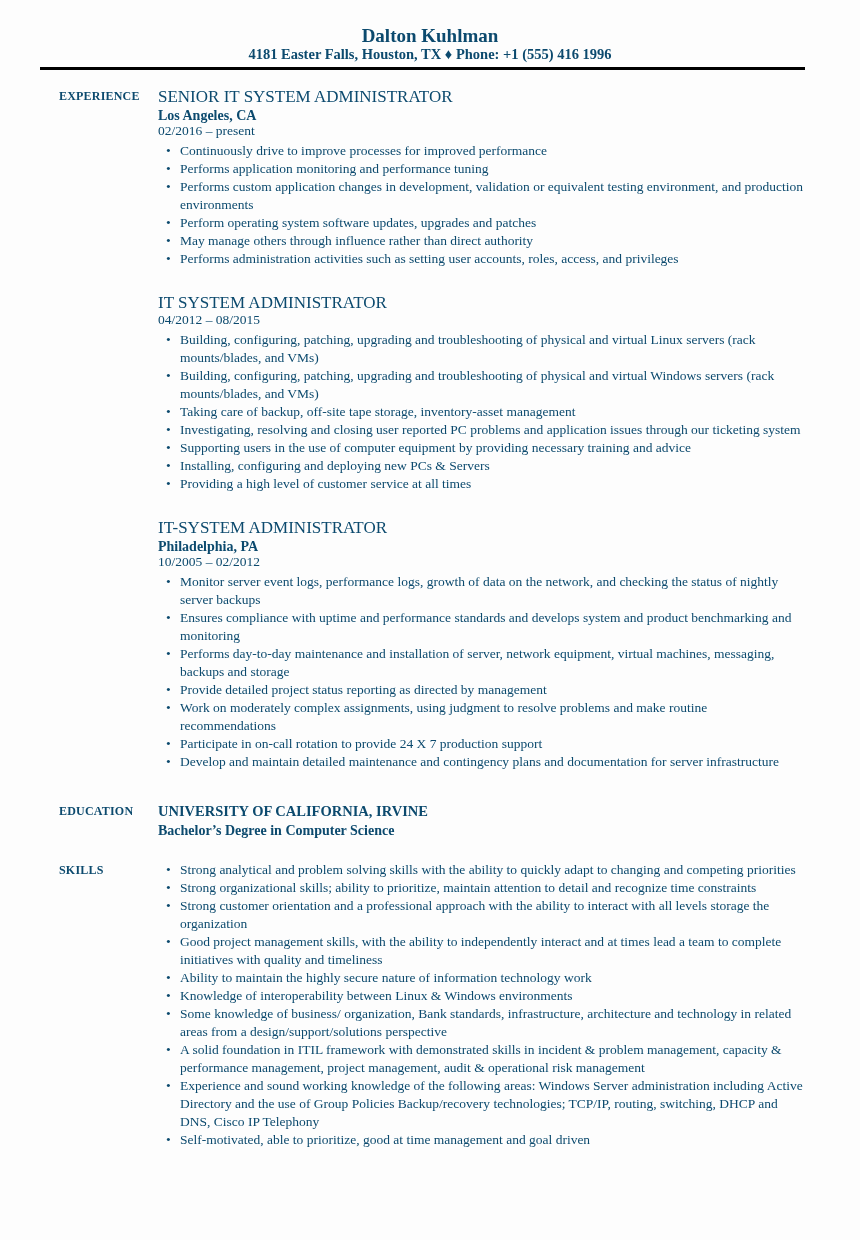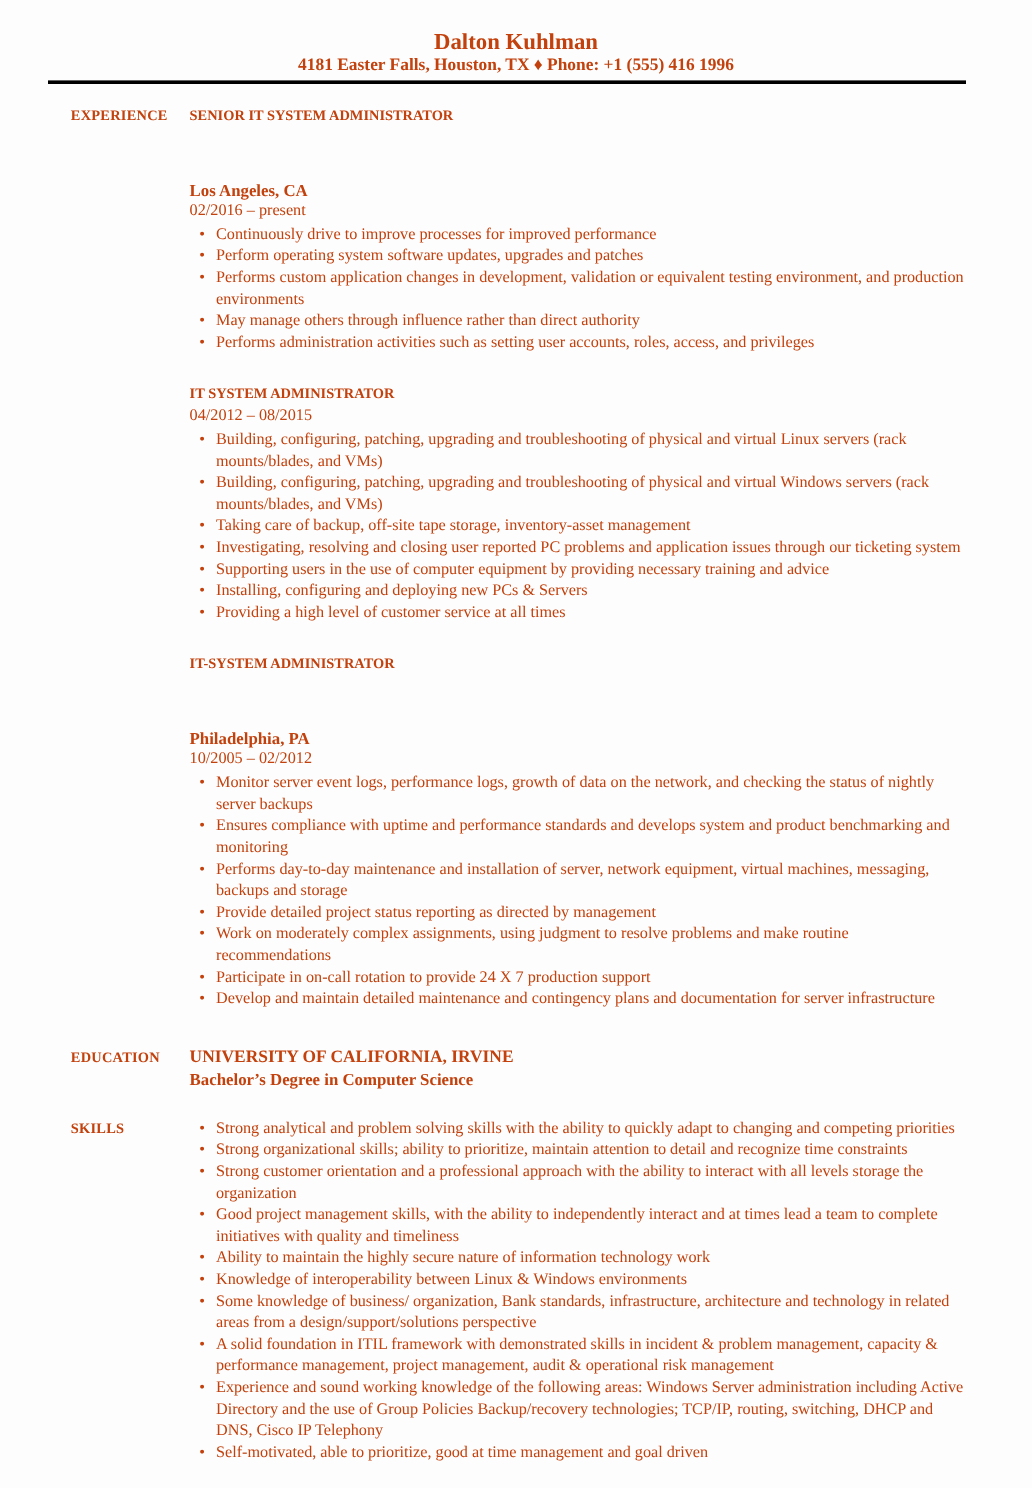--- a/index.html
+++ b/index.html
@@ -4,21 +4,21 @@
 <style>
   * { margin: 0; padding: 0; box-sizing: border-box; }
   html, body { background: #ffffff; }
   .page {
     position: relative;
     width: 860px;
     height: 1240px;
     background: #fdfdfd;
     overflow: hidden;
     font-family: "Liberation Serif", serif;
-    color: #c2410c;
+    color: #0c4a6e;
   }
   .header { text-align: center; padding-top: 25px; }
   .person-name {
     font-size: 19px;
     font-weight: bold;
     line-height: 21px;
   }
   .contact-line {
     font-size: 14.5px;
     font-weight: bold;
@@ -38,30 +38,29 @@
   .section-label {
     font-size: 12px;
     font-weight: bold;
     letter-spacing: 0.2px;
     line-height: 19px;
     margin-left: 24px;
   }
   .job { margin-bottom: 25px; }
   .job:last-child { margin-bottom: 0; }
   .job-title {
-    font-size: 12px;
-    font-weight: bold;
+    font-size: 17px;
+    font-weight: normal;
     line-height: 19px;
   }
   .job-location {
     font-size: 14px;
     font-weight: bold;
     line-height: 15px;
     padding-top: 2px;
-    margin-top: 44px;
   }
   .job-dates {
     font-size: 13.5px;
     line-height: 16px;
   }
   ul.bullets {
     list-style: none;
     margin-top: 3px;
     padding-left: 8px;
     font-size: 13.5px;
@@ -106,22 +105,23 @@
 
     <div class="section">
       <div class="section-label">EXPERIENCE</div>
       <div>
   <div class="job">
     <div class="job-title">SENIOR IT SYSTEM ADMINISTRATOR</div>
     <div class="job-location">Los Angeles, CA</div>
     <div class="job-dates">02/2016 – present</div>
     <ul class="bullets">
               <li>Continuously drive to improve processes for improved performance</li>
+              <li>Performs application monitoring and performance tuning</li>
+              <li>Performs custom application changes in development, validation or equivalent testing environment, and production environments</li>
               <li>Perform operating system software updates, upgrades and patches</li>
-              <li>Performs custom application changes in development, validation or equivalent testing environment, and production environments</li>
               <li>May manage others through influence rather than direct authority</li>
               <li>Performs administration activities such as setting user accounts, roles, access, and privileges</li>
             </ul>
   </div>
 
   <div class="job">
     <div class="job-title">IT SYSTEM ADMINISTRATOR</div>
     <div class="job-dates">04/2012 – 08/2015</div>
     <ul class="bullets">
               <li>Building, configuring, patching, upgrading and troubleshooting of physical and virtual Linux servers (rack mounts/blades, and VMs)</li>

